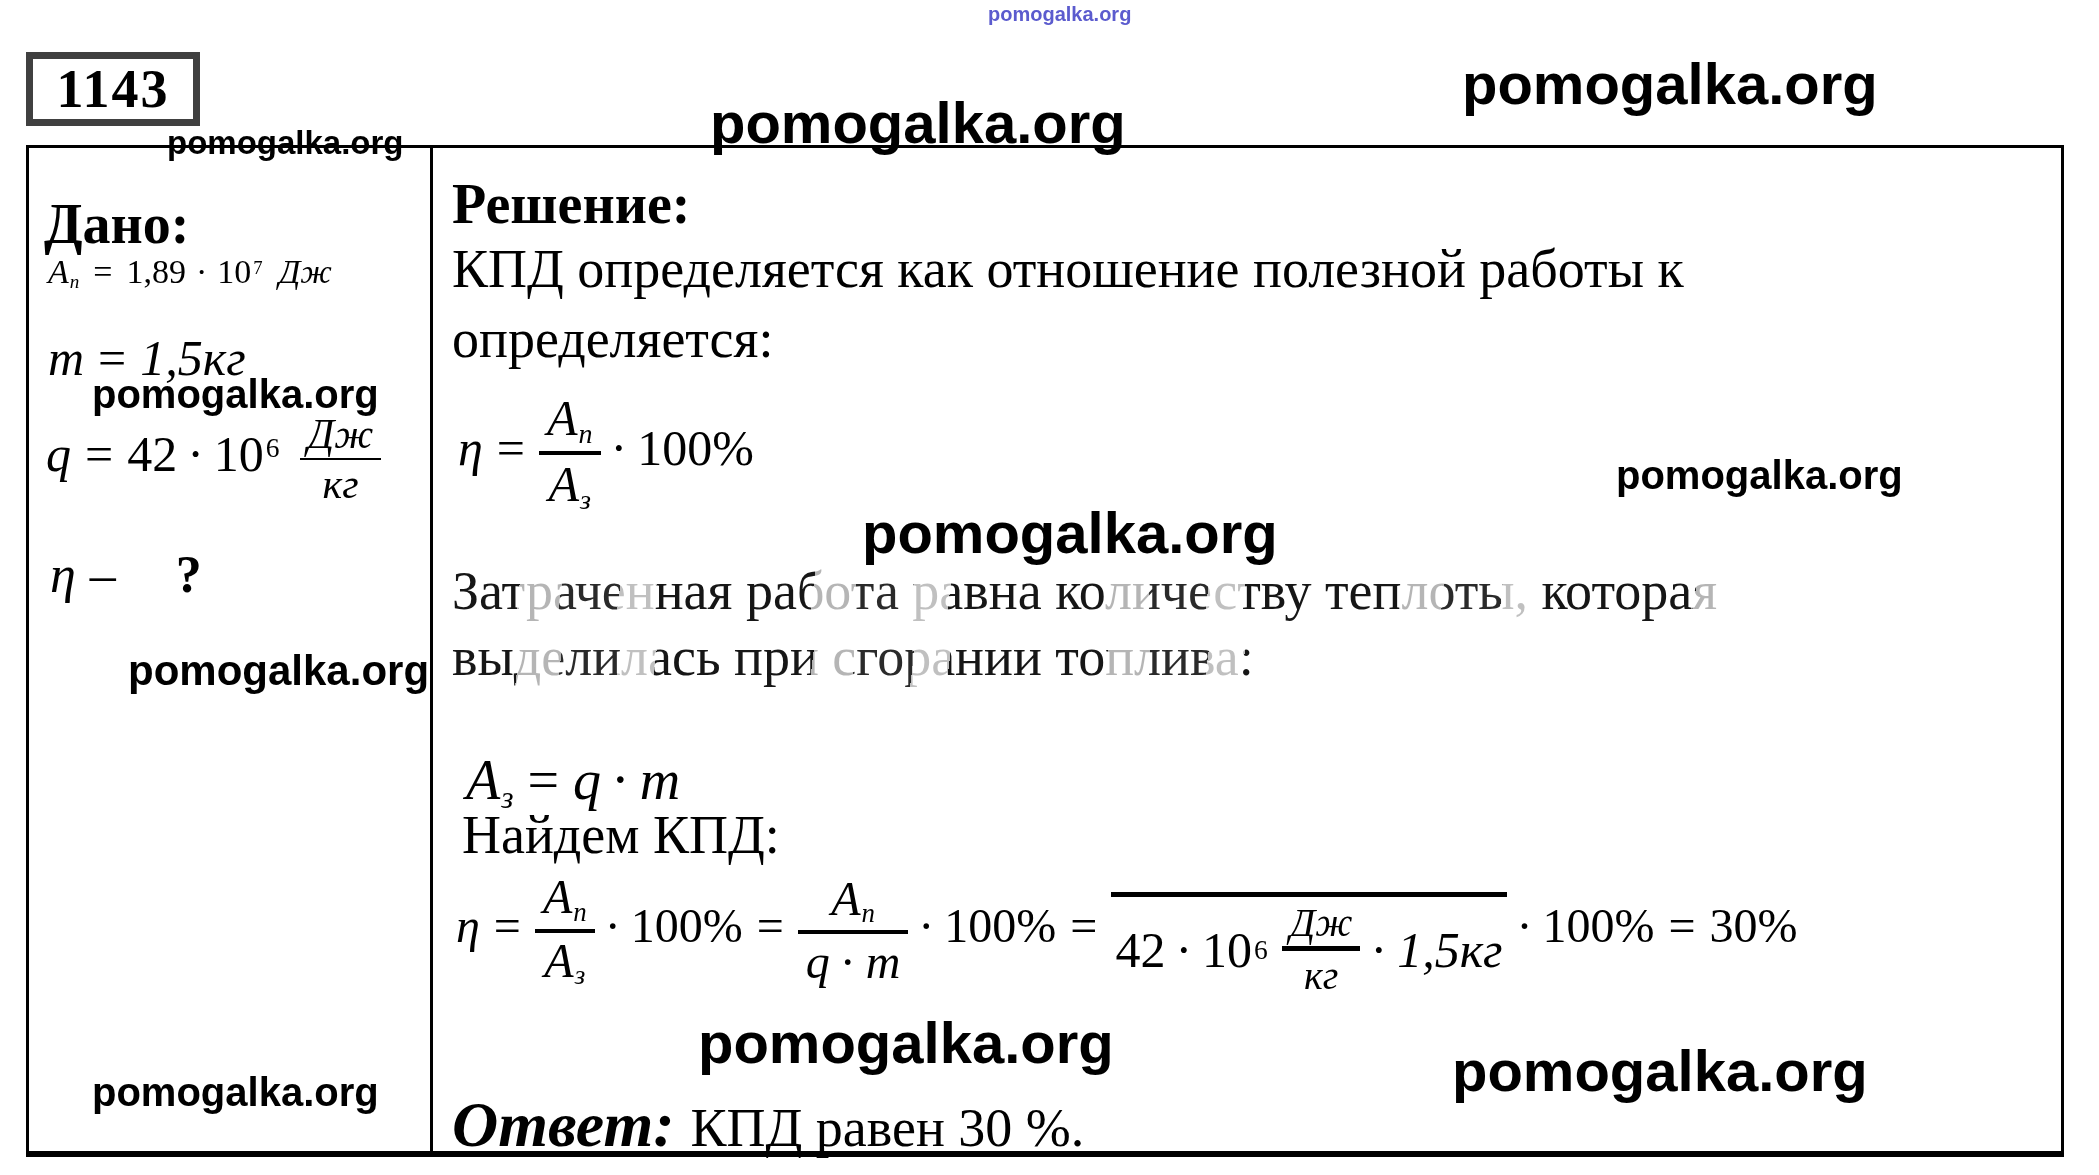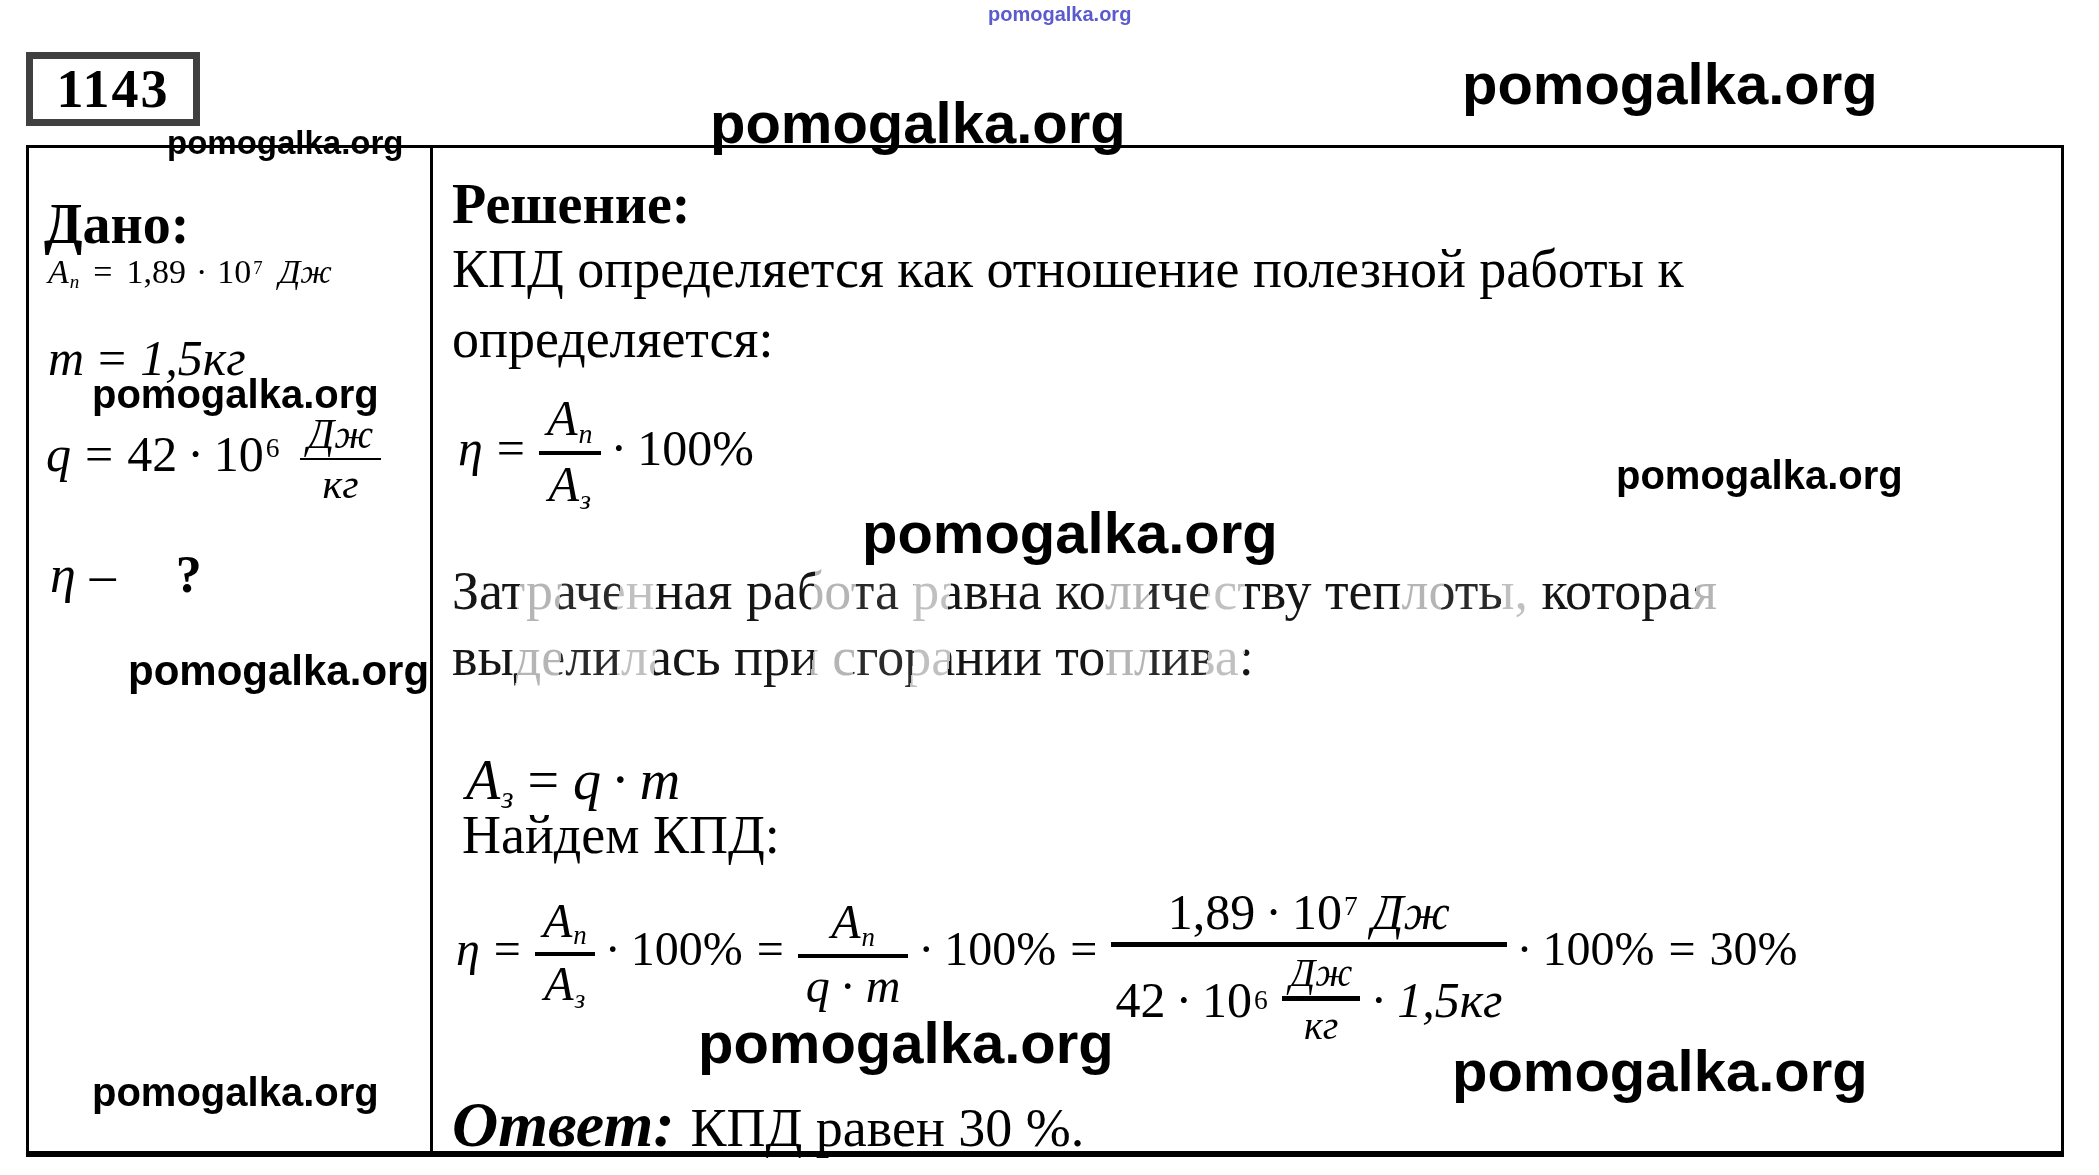--- a/index.html
+++ b/index.html
@@ -143,21 +143,20 @@
 <div class="math f3">
   <span class="it">η</span><span class="eq">=</span><span class="frac">
       <span class="ftop"><span class="it">A</span><sub class="s">п</sub></span>
       <span class="fbar"></span>
       <span class="fbot"><span class="it">A</span><sub class="s">з</sub></span>
     </span><span class="dotm">·</span><span>100%</span><span class="eq">=</span><span class="frac">
       <span class="ftop"><span class="it">A</span><sub class="s">п</sub></span>
       <span class="fbar"></span>
       <span class="fbot"><span class="it">q</span><span class="dotm">·</span><span class="it">m</span></span>
     </span><span class="dotm">·</span><span>100%</span><span class="eq">=</span><span class="frac frac-big">
-      <span class="ftop"><span>1,89</span><span class="dotm">·</span><span>10</span><sup class="e">7</sup><span class="it" style="margin-left:14px;">Дж</span></span>
       <span class="fbar"></span>
       <span class="fbot">
         <span>42</span>
         <span class="dotm">·</span>
         <span>10</span>
         <sup class="e">6</sup>
         <span class="frac frac-mini" style="margin-left:14px;">
           <span class="ftop it">Дж</span>
           <span class="fbar"></span>
           <span class="fbot it">кг</span>

